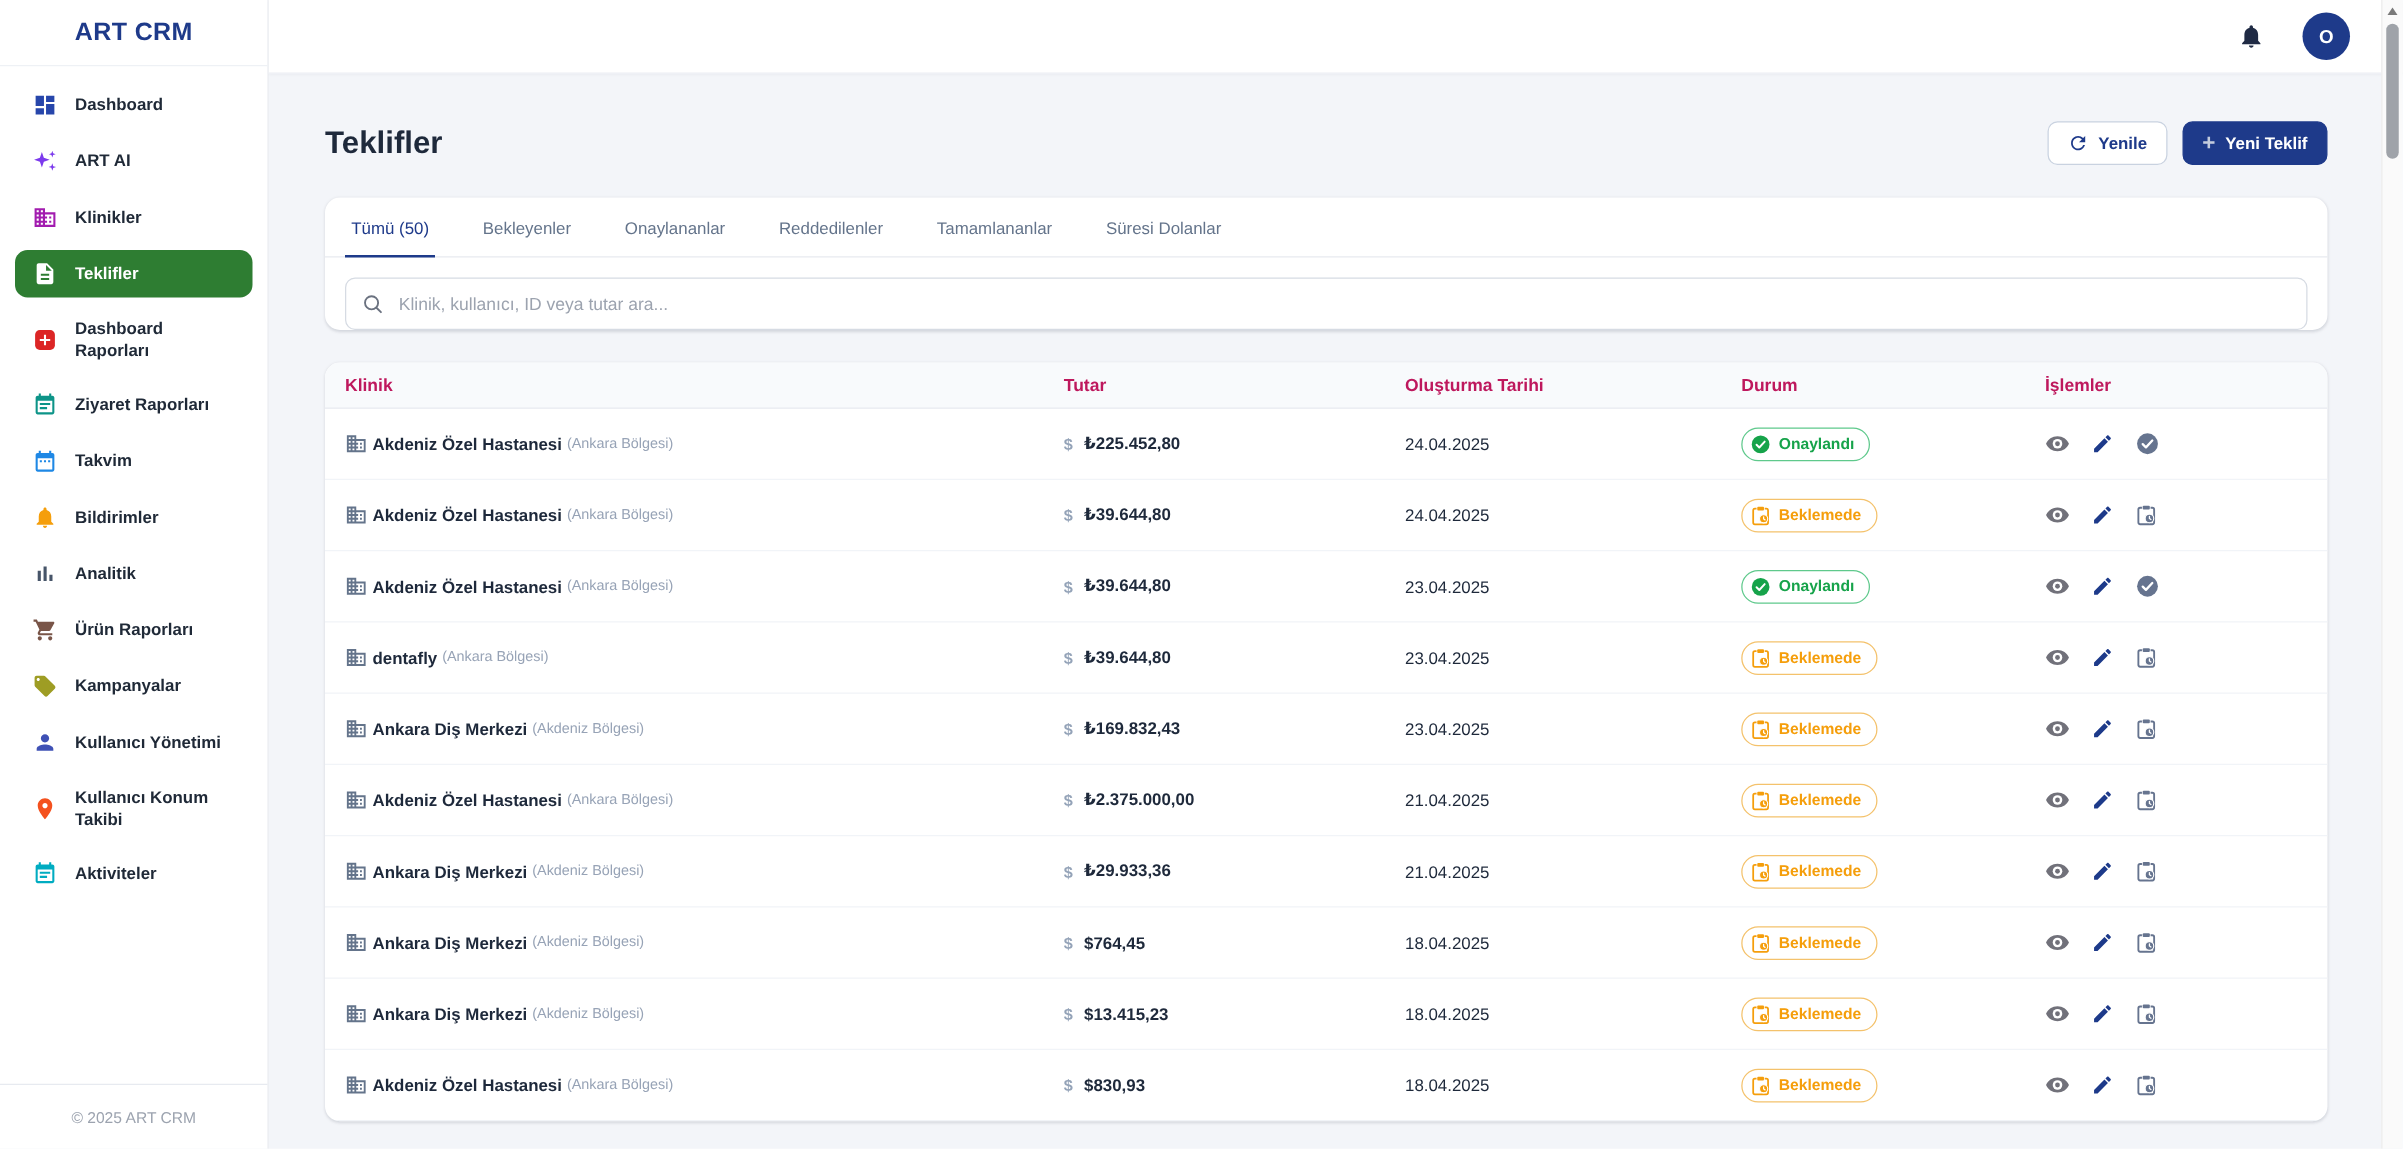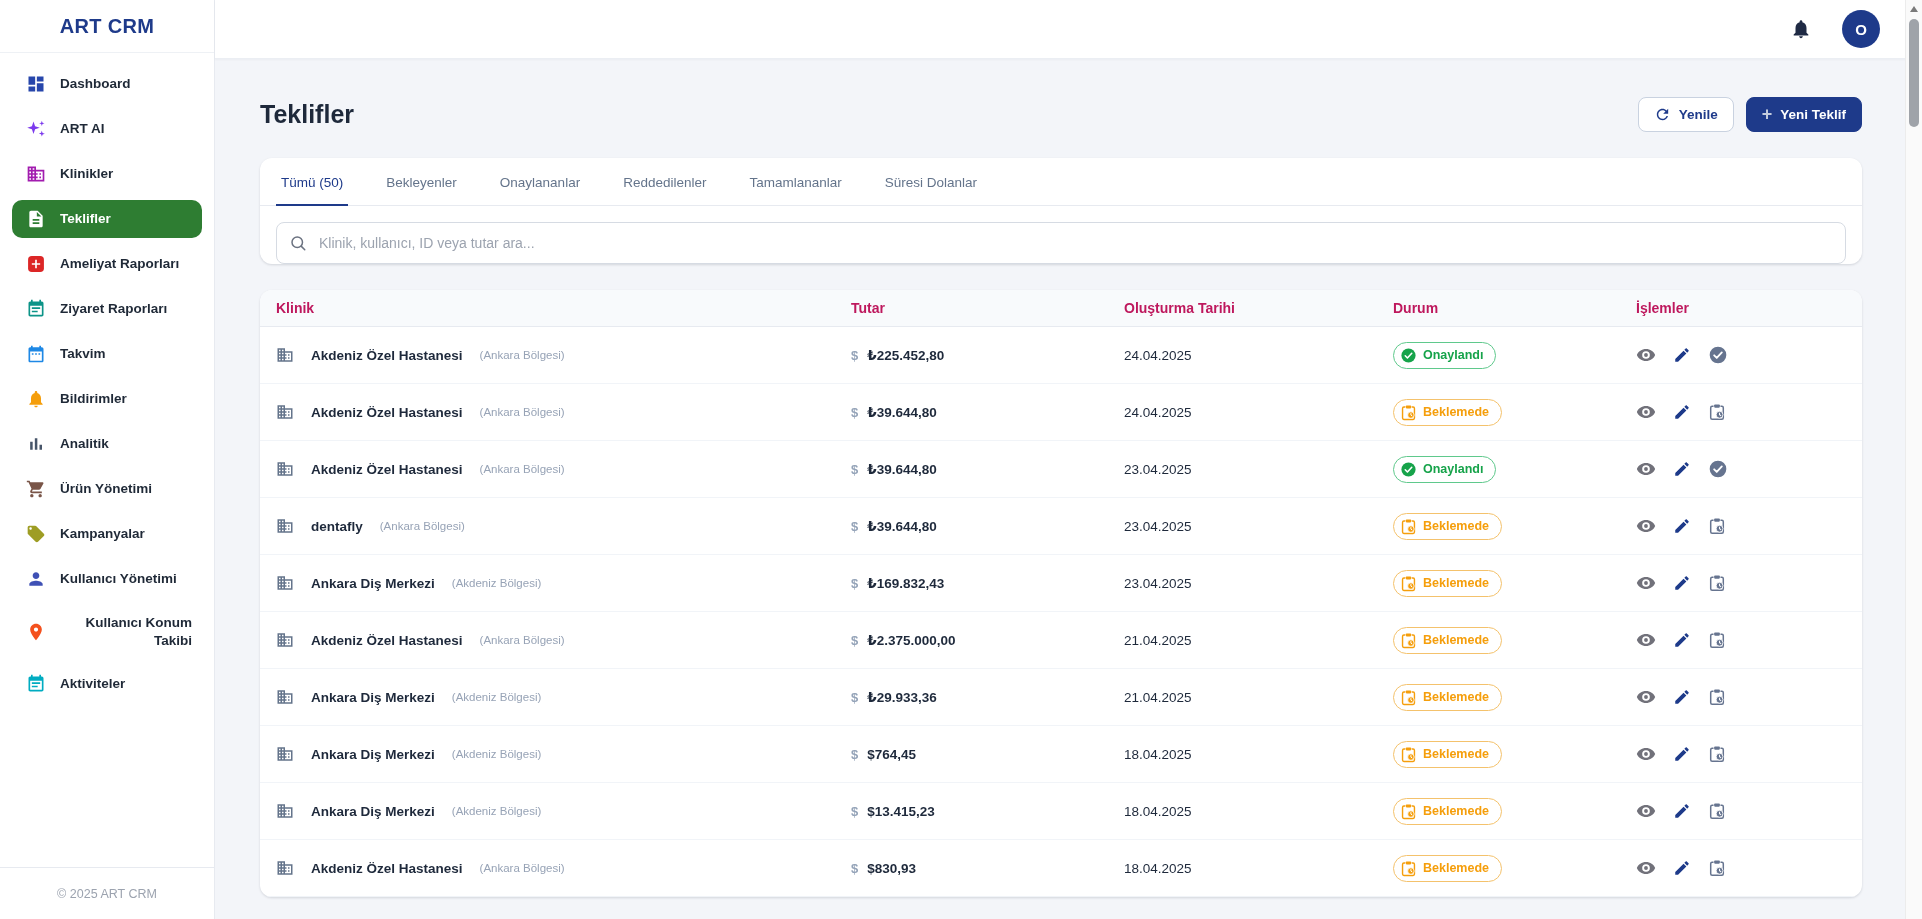--- a/index.html
+++ b/index.html
@@ -12,21 +12,21 @@
 
   
   .sidebar { width:215px; height:100%; background:#fff; border-right:1px solid #e7eaf0;
              display:flex; flex-direction:column; flex-shrink:0; }
   .brand { height:53px; display:flex; align-items:center; justify-content:center;
            border-bottom:1px solid #eef1f5; font-size:20px; font-weight:800; color:#1e3a8a; letter-spacing:.3px; }
   .nav { padding:12px 12px 0 12px; flex:1; overflow:hidden; }
   .nav-item { display:flex; align-items:center; gap:14px; padding:9px 10px 9px 14px;
               border-radius:10px; margin-bottom:7px; cursor:pointer; text-decoration:none; }
   .nav-item .nav-ic { width:20px; height:20px; flex-shrink:0; display:inline-flex; }
-  .nav-item .nav-label { font-size:13.5px; font-weight:600; color:#1f2937; line-height:1.3;text-align:right; }
+  .nav-item .nav-label { font-size:13.5px; font-weight:600; color:#1f2937; line-height:1.3; }
   .nav-item.active { background:#2e7d32; }
   .nav-item.active .nav-label { color:#fff; font-weight:700; }
   .sidebar-footer { height:52px; border-top:1px solid #e7eaf0; display:flex; align-items:center;
                     justify-content:center; font-size:12.5px; color:#9ca3af; }
 
   .ic { display:block; } .i17 { width:17px; height:17px; }
   .i18 { width:18px; height:18px; } .i20 { width:20px; height:20px; } .i22 { width:22px; height:22px; }
 
   
   .main { flex:1; display:flex; flex-direction:column; min-width:0; }
@@ -63,21 +63,21 @@
                   padding:0 14px 0 42px; font-size:14px; color:#1e293b; font-family:inherit; outline:none; background:#fff; }
   .search-input::placeholder { color:#9ca3af; }
 
   
   .table-card { overflow:hidden; }
   .thead, .trow { display:grid; grid-template-columns:575px 273px 269px 243px 1fr; align-items:center; padding:0 16px; }
   .thead { height:37px; background:#f8fafc; border-bottom:1px solid #e7eaf0; }
   .th { font-size:14px; font-weight:700; color:#be185d; }
   .trow { height:57px; border-bottom:1px solid #f1f4f8; }
   .cell { display:flex; align-items:center; min-width:0; }
-  .c-clinic { gap:17px; }
+  .c-clinic { gap:4px; }
   .c-clinic .b-ic { color:#64748b; display:inline-flex; flex-shrink:0; }
   .clinic-name { font-size:13.5px; font-weight:600; color:#1e293b; white-space:nowrap; }
   .clinic-region { font-size:11.5px; color:#97a3b6; white-space:nowrap; }
   .c-amount { gap:9px; }
   .cur { font-size:13px; font-weight:600; color:#94a3b8; }
   .amount { font-size:13.5px; font-weight:600; color:#1e293b; }
   .c-date { font-size:13.5px; font-weight:500; color:#1e293b; }
 
   .badge { display:inline-flex; align-items:center; gap:6px; height:27px; padding:0 12px 0 6px;
            border-radius:999px; border:1.5px solid; background:#fff; font-size:12.5px; font-weight:600; white-space:nowrap; }
@@ -215,21 +215,21 @@
             </svg>
           </span>
         <span class="nav-label">Teklifler</span>
       </a>
       <a class="nav-item">
         <span class="nav-ic" style="color:#dc2626">
             <svg class="ic i20">
               <use href="#i-cross"></use>
             </svg>
           </span>
-        <span class="nav-label">Ameliyat Raporları</span>
+        <span class="nav-label">Dashboard Raporları</span>
       </a>
       <a class="nav-item">
         <span class="nav-ic" style="color:#0d9488">
             <svg class="ic i20">
               <use href="#i-calnote"></use>
             </svg>
           </span>
         <span class="nav-label">Ziyaret Raporları</span>
       </a>
       <a class="nav-item">
@@ -255,21 +255,21 @@
             </svg>
           </span>
         <span class="nav-label">Analitik</span>
       </a>
       <a class="nav-item">
         <span class="nav-ic" style="color:#795548">
             <svg class="ic i20">
               <use href="#i-cart"></use>
             </svg>
           </span>
-        <span class="nav-label">Ürün Yönetimi</span>
+        <span class="nav-label">Ürün Raporları</span>
       </a>
       <a class="nav-item">
         <span class="nav-ic" style="color:#9e9d24">
             <svg class="ic i20">
               <use href="#i-tag"></use>
             </svg>
           </span>
         <span class="nav-label">Kampanyalar</span>
       </a>
       <a class="nav-item">

